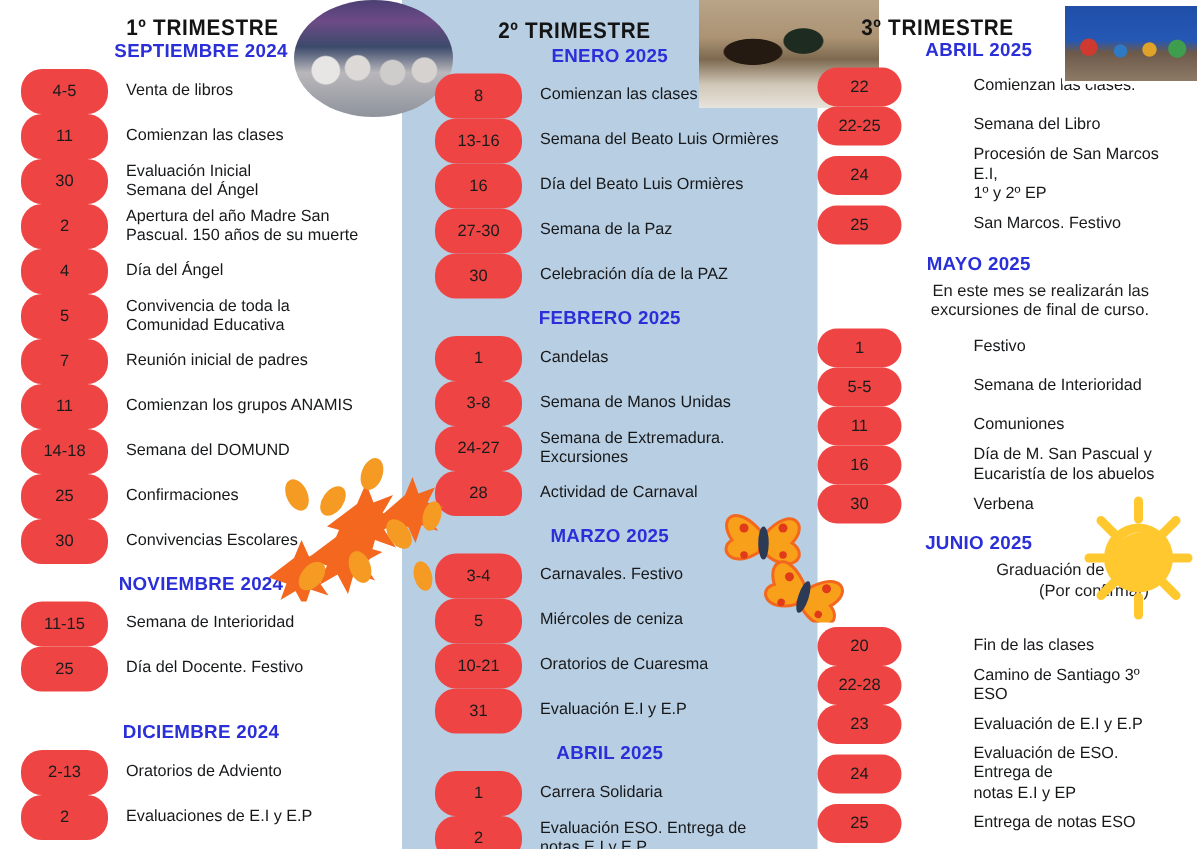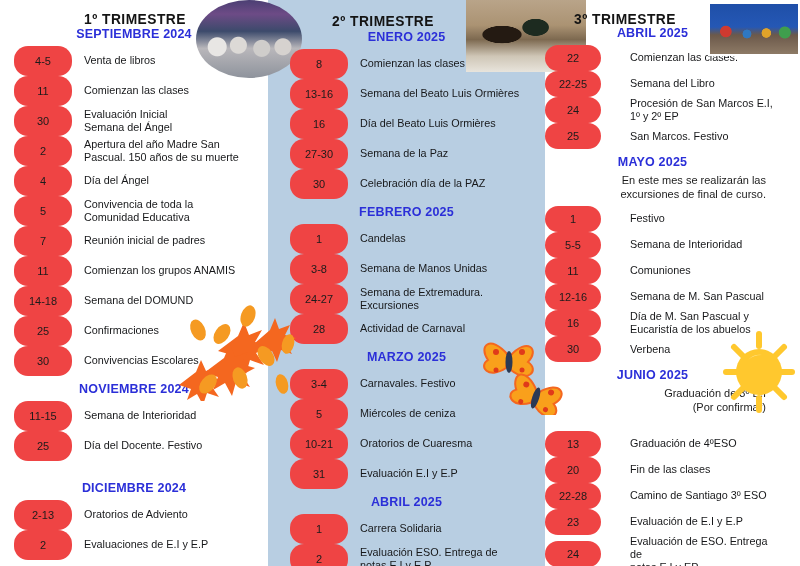--- a/index.html
+++ b/index.html
@@ -86,21 +86,21 @@
     font-size:10.8px;color:#17181a;line-height:1.22;
     white-space:pre-line;
   }
 
   
   .col1 .pill{width:58px;height:30px;margin-left:14px;}
   .col1 .ev{margin-left:12px;}
   .col2 .pill{width:58px;height:30px;margin-left:22px;}
   .col2 .ev{margin-left:12px;}
   .col3 .pill{width:56px;height:26px;margin-left:20px;}
-  .col3 .ev{margin-left:5px;}
+  .col3 .ev{margin-left:24px;}
 
   .rows.tight .row{min-height:22px;gap:24px;}
 
   
   .leaf{position:absolute;}
   .leaf svg{display:block;}
   .bfly{position:absolute;}
   .sun{position:absolute;}
 </style>
 </head>
@@ -290,39 +290,31 @@
         </div>
         <div class="row">
           <div class="pill">5-5</div>
           <div class="ev">Semana de Interioridad</div>
         </div>
         <div class="row">
           <div class="pill">11</div>
           <div class="ev">Comuniones</div>
         </div>
         <div class="row">
-          <div class="pill">12-16</div>
-          <div class="ev">Semana de M. San Pascual</div>
-        </div>
-        <div class="row">
           <div class="pill">16</div>
           <div class="ev">Día de M. San Pascual y
 Eucaristía de los abuelos</div>
         </div>
         <div class="row">
           <div class="pill">30</div>
           <div class="ev">Verbena</div>
         </div>
         <div class="month" style="margin: 6px 0px 5px;">JUNIO 2025</div>
         <div class="note" style="white-space: pre-line; margin-bottom: 16px;">Graduación de 3º E.I
 (Por confirmar)</div>
-        <div class="row">
-          <div class="pill">13</div>
-          <div class="ev">Graduación de 4ºESO</div>
-        </div>
         <div class="row">
           <div class="pill">20</div>
           <div class="ev">Fin de las clases</div>
         </div>
         <div class="row">
           <div class="pill">22-28</div>
           <div class="ev">Camino de Santiago 3º ESO</div>
         </div>
         <div class="row">
           <div class="pill">23</div>

